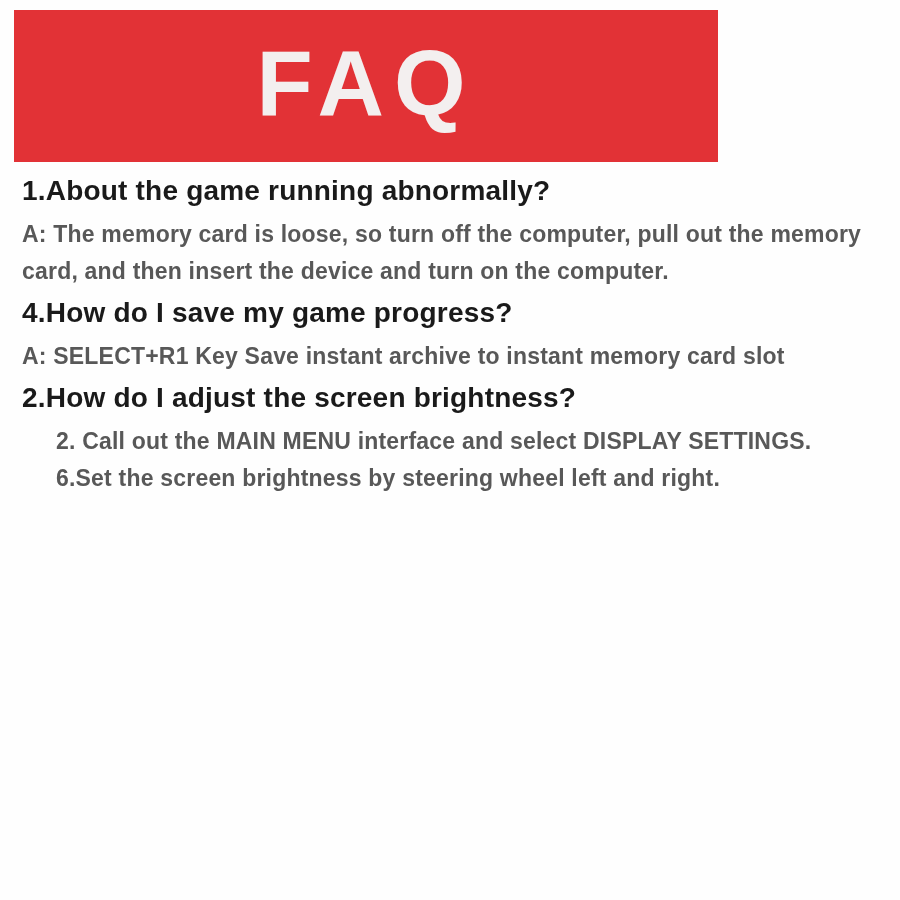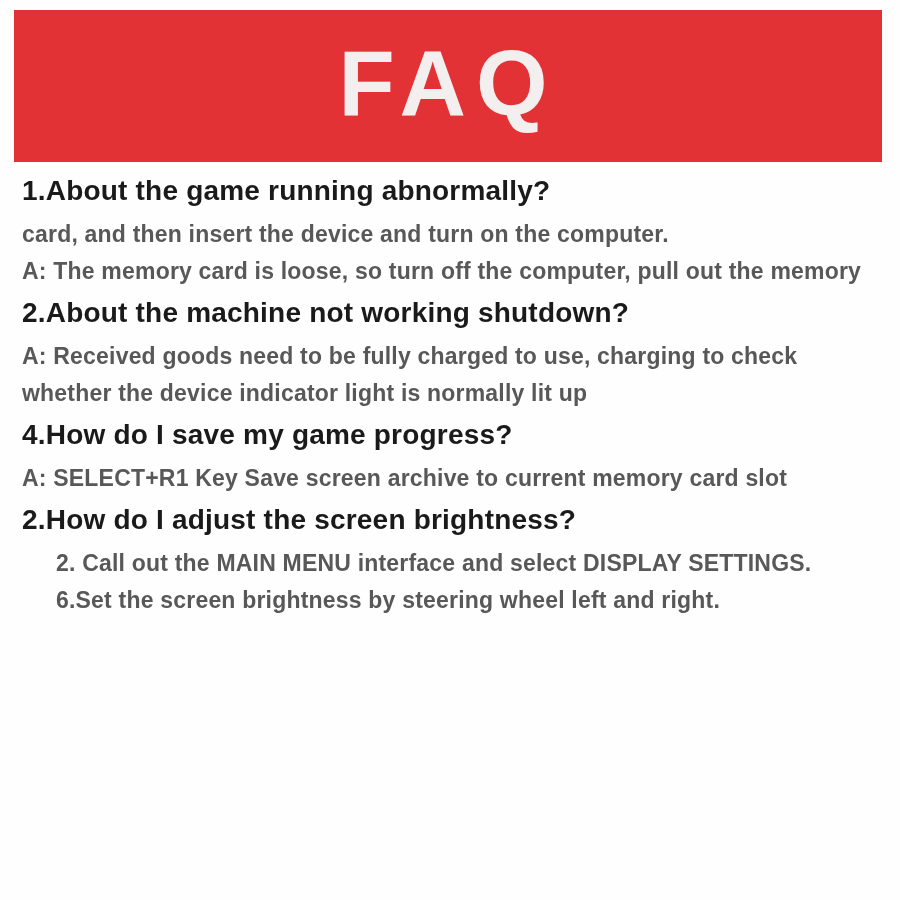--- a/index.html
+++ b/index.html
@@ -10,21 +10,21 @@
     overflow: hidden;
   }
   .page {
     width: 900px; height: 900px;
     background: #fefefe;
     position: relative;
   }
   .banner {
     position: absolute;
     left: 14px; top: 10px;
-    width: 868px; height: 152px;
+    width: 704px; height: 152px;
     background: #e23236;
     display: flex;
     align-items: center;
     justify-content: center;
   }
   .banner-title {
     color: #f3efef;
     font-size: 92px;
     font-weight: 800;
     letter-spacing: 10px;
@@ -65,38 +65,31 @@
 
   <div class="banner">
     <div class="banner-title">FAQ</div>
   </div>
 
   <div class="content">
 
     <section>
       <div class="question">1.About the game running abnormally?</div>
       <div class="answer">
+        <div class="answer-line">A: The memory card is loose, so turn off the computer, pull out the memory</div>
         <div class="answer-line">card, and then insert the device and turn on the computer.</div>
-        <div class="answer-line">A: The memory card is loose, so turn off the computer, pull out the memory</div>
       </div>
     </section>
 
-    <section>
-      <div class="question">2.About the machine not working shutdown?</div>
-      <div class="answer">
-        <div class="answer-line">A: Received goods need to be fully charged to use, charging to check</div>
-        <div class="answer-line">whether the device indicator light is normally lit up</div>
-      </div>
-    </section>
 
 
     <section>
       <div class="question">4.How do I save my game progress?</div>
       <div class="answer">
-        <div class="answer-line">A: SELECT+R1 Key Save screen archive to current memory card slot</div>
+        <div class="answer-line">A: SELECT+R1 Key Save instant archive to instant memory card slot</div>
       </div>
     </section>
 
     <section>
       <div class="question">2.How do I adjust the screen brightness?</div>
       <div class="answer">
         <div class="answer-line indent">2. Call out the MAIN MENU interface and select DISPLAY SETTINGS.</div>
         <div class="answer-line indent">6.Set the screen brightness by steering wheel left and right.</div>
       </div>
     </section>

